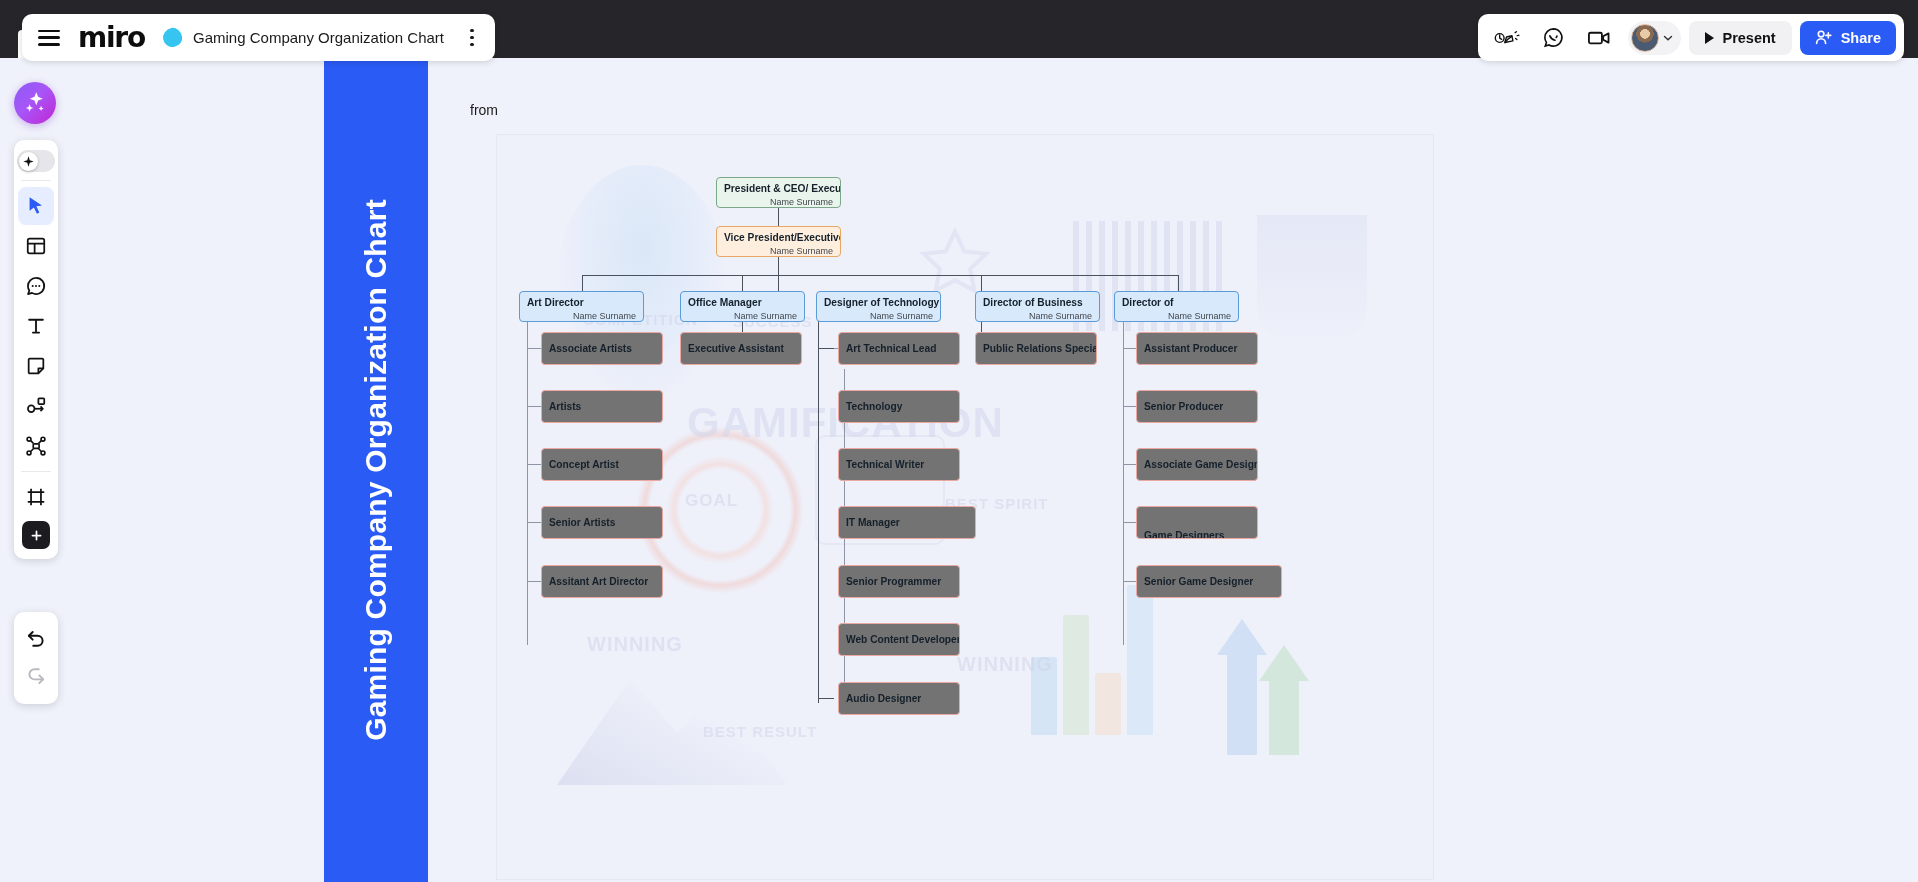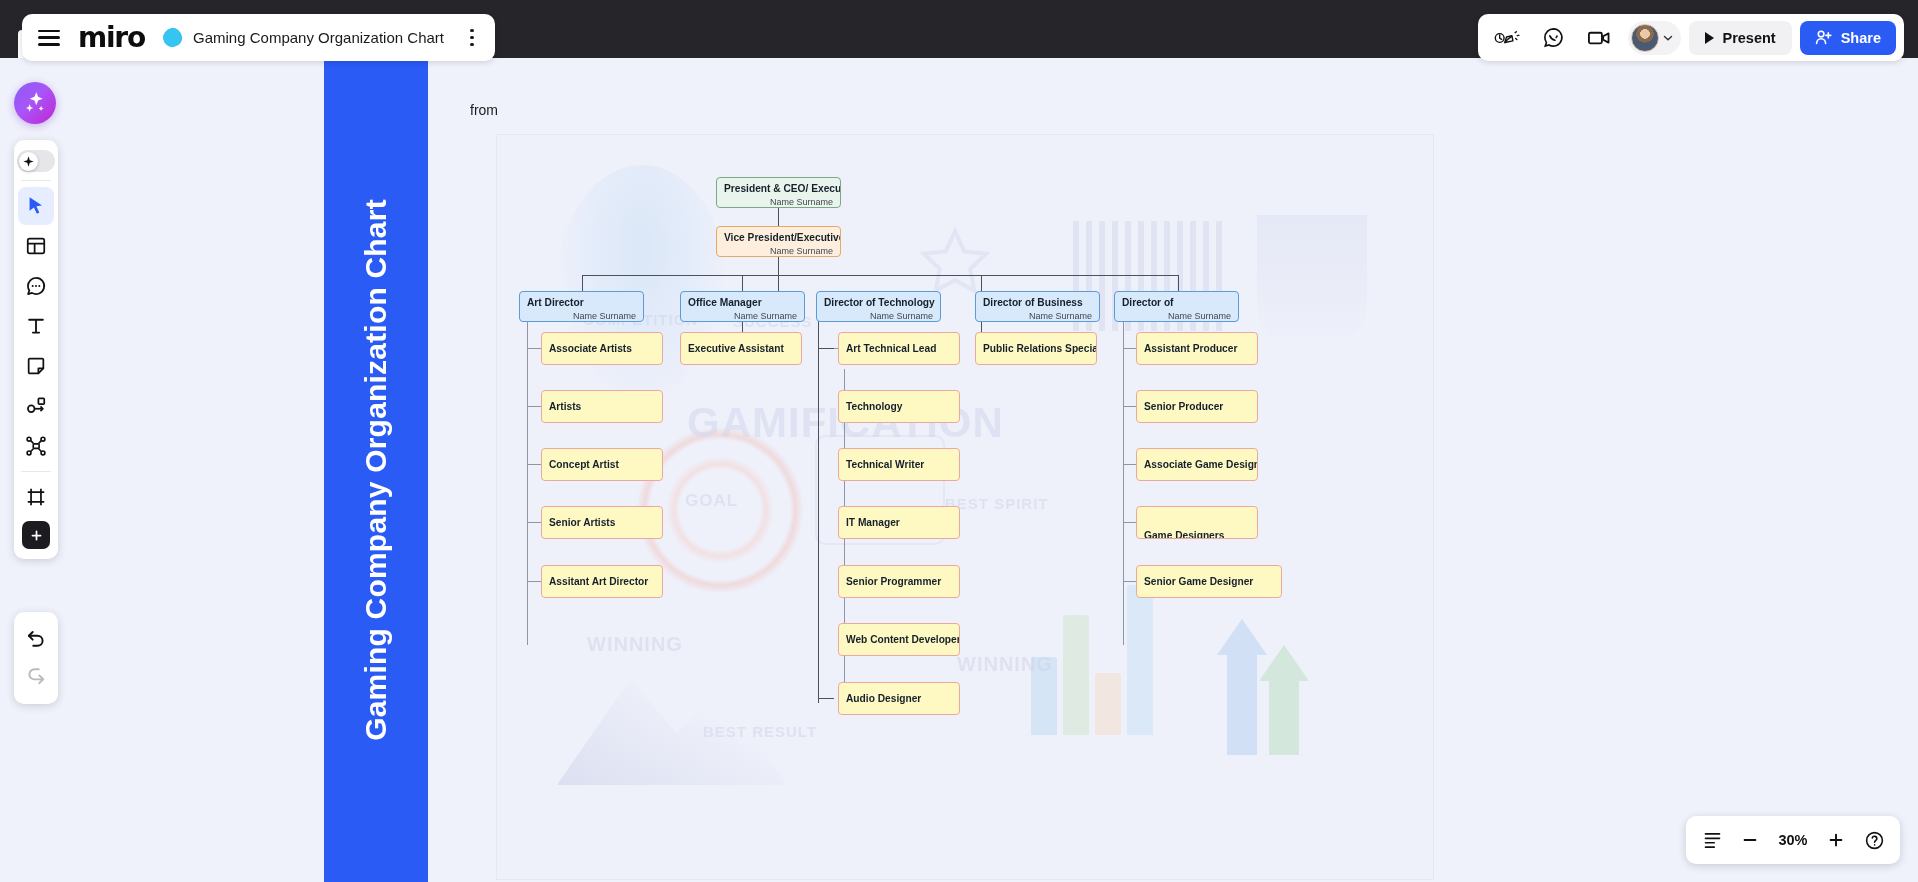--- a/index.html
+++ b/index.html
@@ -134,21 +134,21 @@
     line-height: 12px; white-space: nowrap;
   }
   .node .person {
     font-size: 9px; color: #42474e; line-height: 12px; margin-top: 1px;
     white-space: nowrap;
     text-align: right;
   }
   .n-green { background: #e9f4ec; border: 1px solid #7ba888; }
   .n-orange { background: #fdeedd; border: 1px solid #e7a765; }
   .n-blue  { background: #d7e9fb; border: 1px solid #5a9bd8; }
-  .n-red   { background: #fef9c3; border: 1px solid #eca8a0; }
+  .n-red   { background: #737373; border: 1px solid #eca8a0; }
   .n-red .role { font-size: 10.2px; font-weight: 700; }
 
   
   .ln { position: absolute; background: #4a5260; }
   .ln-v { width: 1.2px; }
   .ln-h { height: 1.2px; }
   .ln-soft { background: #8e96a6; }
 
   
   .topbar {
@@ -388,21 +388,21 @@
 
       <div class="node n-blue" style="left:22px;  top:156px; width:125px; height:31px;">
         <div class="role">Art Director</div>
         <div class="person">Name Surname</div>
       </div>
       <div class="node n-blue" style="left:183px; top:156px; width:125px; height:31px;">
         <div class="role">Office Manager</div>
         <div class="person">Name Surname</div>
       </div>
       <div class="node n-blue" style="left:319px; top:156px; width:125px; height:31px;">
-        <div class="role">Director of Technology</div>
+        <div class="role">Designer of Technology</div>
         <div class="person">Name Surname</div>
       </div>
       <div class="node n-blue" style="left:478px; top:156px; width:125px; height:31px;">
         <div class="role">Director of Business</div>
         <div class="person">Name Surname</div>
       </div>
       <div class="node n-blue" style="left:617px; top:156px; width:125px; height:31px;">
         <div class="role">Director of</div>
         <div class="person">Name Surname</div>
       </div>
@@ -429,21 +429,21 @@
 
       <div class="node n-red" style="left:341px; top:197px; width:122px; height:33px;">
         <div class="role" style="margin-top:5px;">Art Technical Lead</div>
       </div>
       <div class="node n-red" style="left:341px; top:255px; width:122px; height:33px;">
         <div class="role" style="margin-top:5px;">Technology</div>
       </div>
       <div class="node n-red" style="left:341px; top:313px; width:122px; height:33px;">
         <div class="role" style="margin-top:5px;">Technical Writer</div>
       </div>
-      <div class="node n-red" style="left:341px; top:371px; width:122px; height:33px;">
+      <div class="node n-red" style="left:341px; top:371px; width:138px; height:33px;">
         <div class="role" style="margin-top:5px;">IT Manager</div>
       </div>
       <div class="node n-red" style="left:341px; top:430px; width:122px; height:33px;">
         <div class="role" style="margin-top:5px;">Senior Programmer</div>
       </div>
       <div class="node n-red" style="left:341px; top:488px; width:122px; height:33px;">
         <div class="role" style="margin-top:5px;">Web Content Developers</div>
       </div>
       <div class="node n-red" style="left:341px; top:547px; width:122px; height:33px;">
         <div class="role" style="margin-top:5px;">Audio Designer</div>
@@ -617,39 +617,14 @@
       </svg>
     </div>
     <div class="tool">
       <svg width="22" height="22" viewBox="0 0 24 24" fill="none" stroke="#b9b9c0" stroke-width="2.1" stroke-linecap="round" stroke-linejoin="round">
         <path d="M19.5 13.5h-9.2a5.5 5.5 0 110-11H15"></path>
         <path d="M15.6 17.6l4.2-4.2-4.2-4.2"></path>
       </svg>
     </div>
   </div>
 
-  <div class="zoombar">
-    <div class="zbtn">
-      <svg width="21" height="21" viewBox="0 0 24 24" fill="none" stroke="#111" stroke-width="1.9" stroke-linecap="round">
-        <path d="M4 4.5h16M4 9.6h16M4 14.6h10M4 19.6h10"></path>
-      </svg>
-    </div>
-    <div class="zbtn">
-      <svg width="20" height="20" viewBox="0 0 24 24" fill="none" stroke="#111" stroke-width="2.3" stroke-linecap="round">
-        <path d="M5.5 12h13"></path>
-      </svg>
-    </div>
-    <div class="zlevel">30%</div>
-    <div class="zbtn">
-      <svg width="20" height="20" viewBox="0 0 24 24" fill="none" stroke="#111" stroke-width="2.3" stroke-linecap="round">
-        <path d="M12 5.5v13M5.5 12h13"></path>
-      </svg>
-    </div>
-    <div class="zbtn">
-      <svg width="21" height="21" viewBox="0 0 24 24" fill="none" stroke="#111" stroke-width="1.8" stroke-linecap="round">
-        <circle cx="12" cy="12" r="9"></circle>
-        <path d="M9.4 9.2a2.7 2.7 0 015.3.8c0 1.8-2.6 2.1-2.6 4"></path>
-        <circle cx="12.1" cy="17" r=".9" fill="#111" stroke="none"></circle>
-      </svg>
-    </div>
-  </div>
 
 </div>
 
 </body></html>

